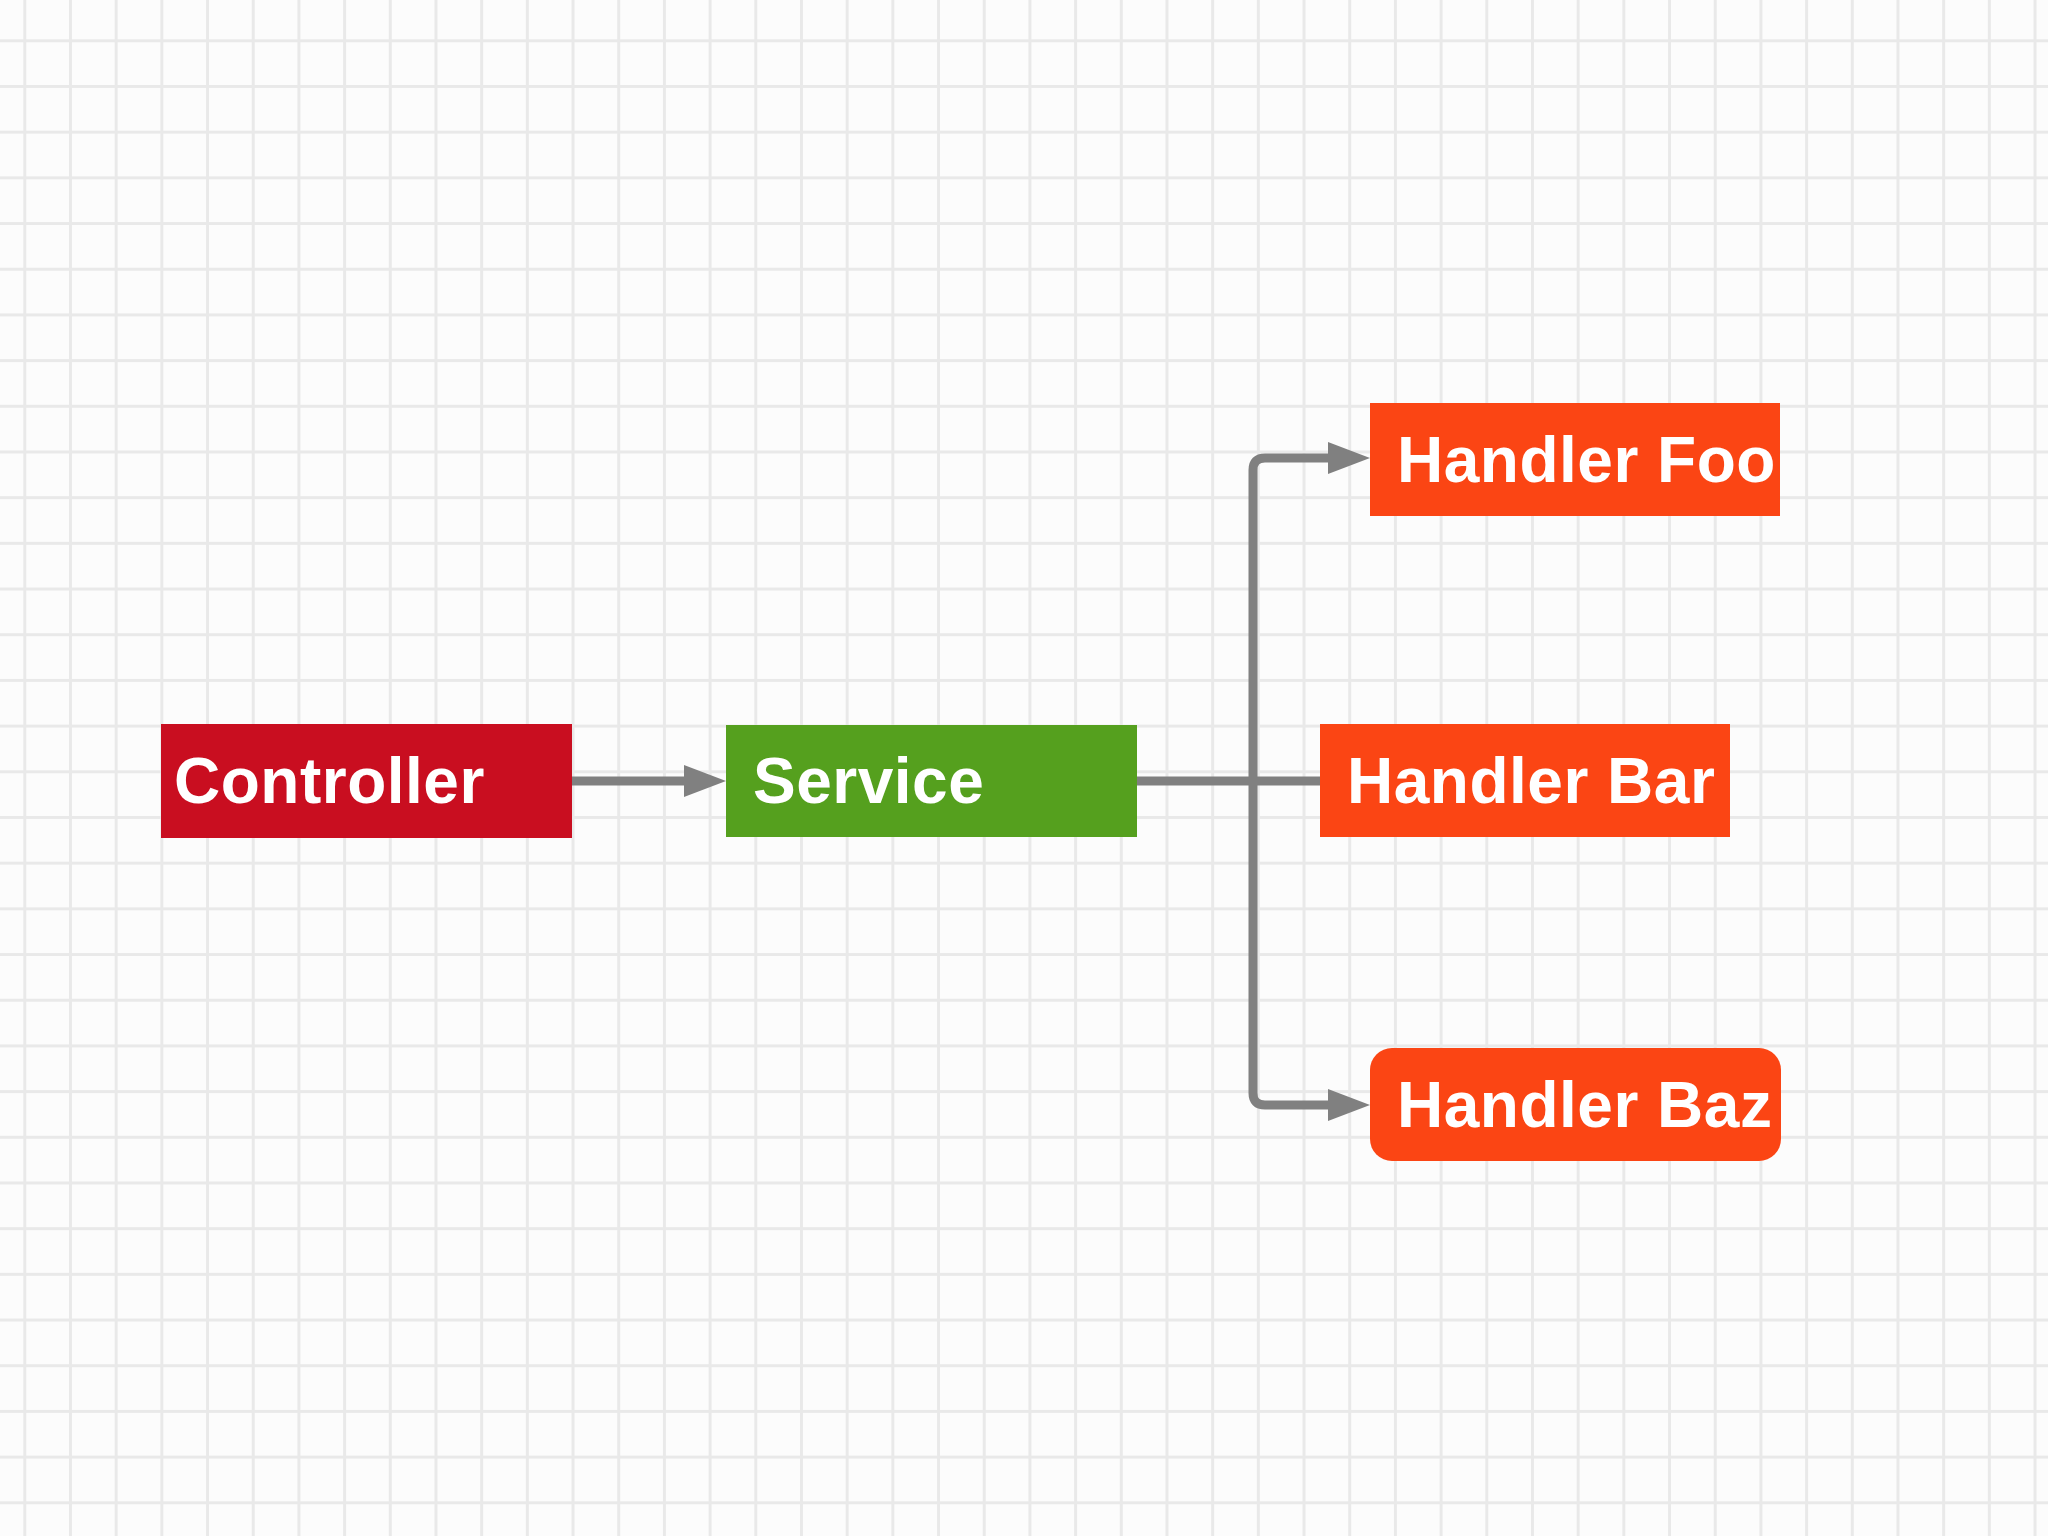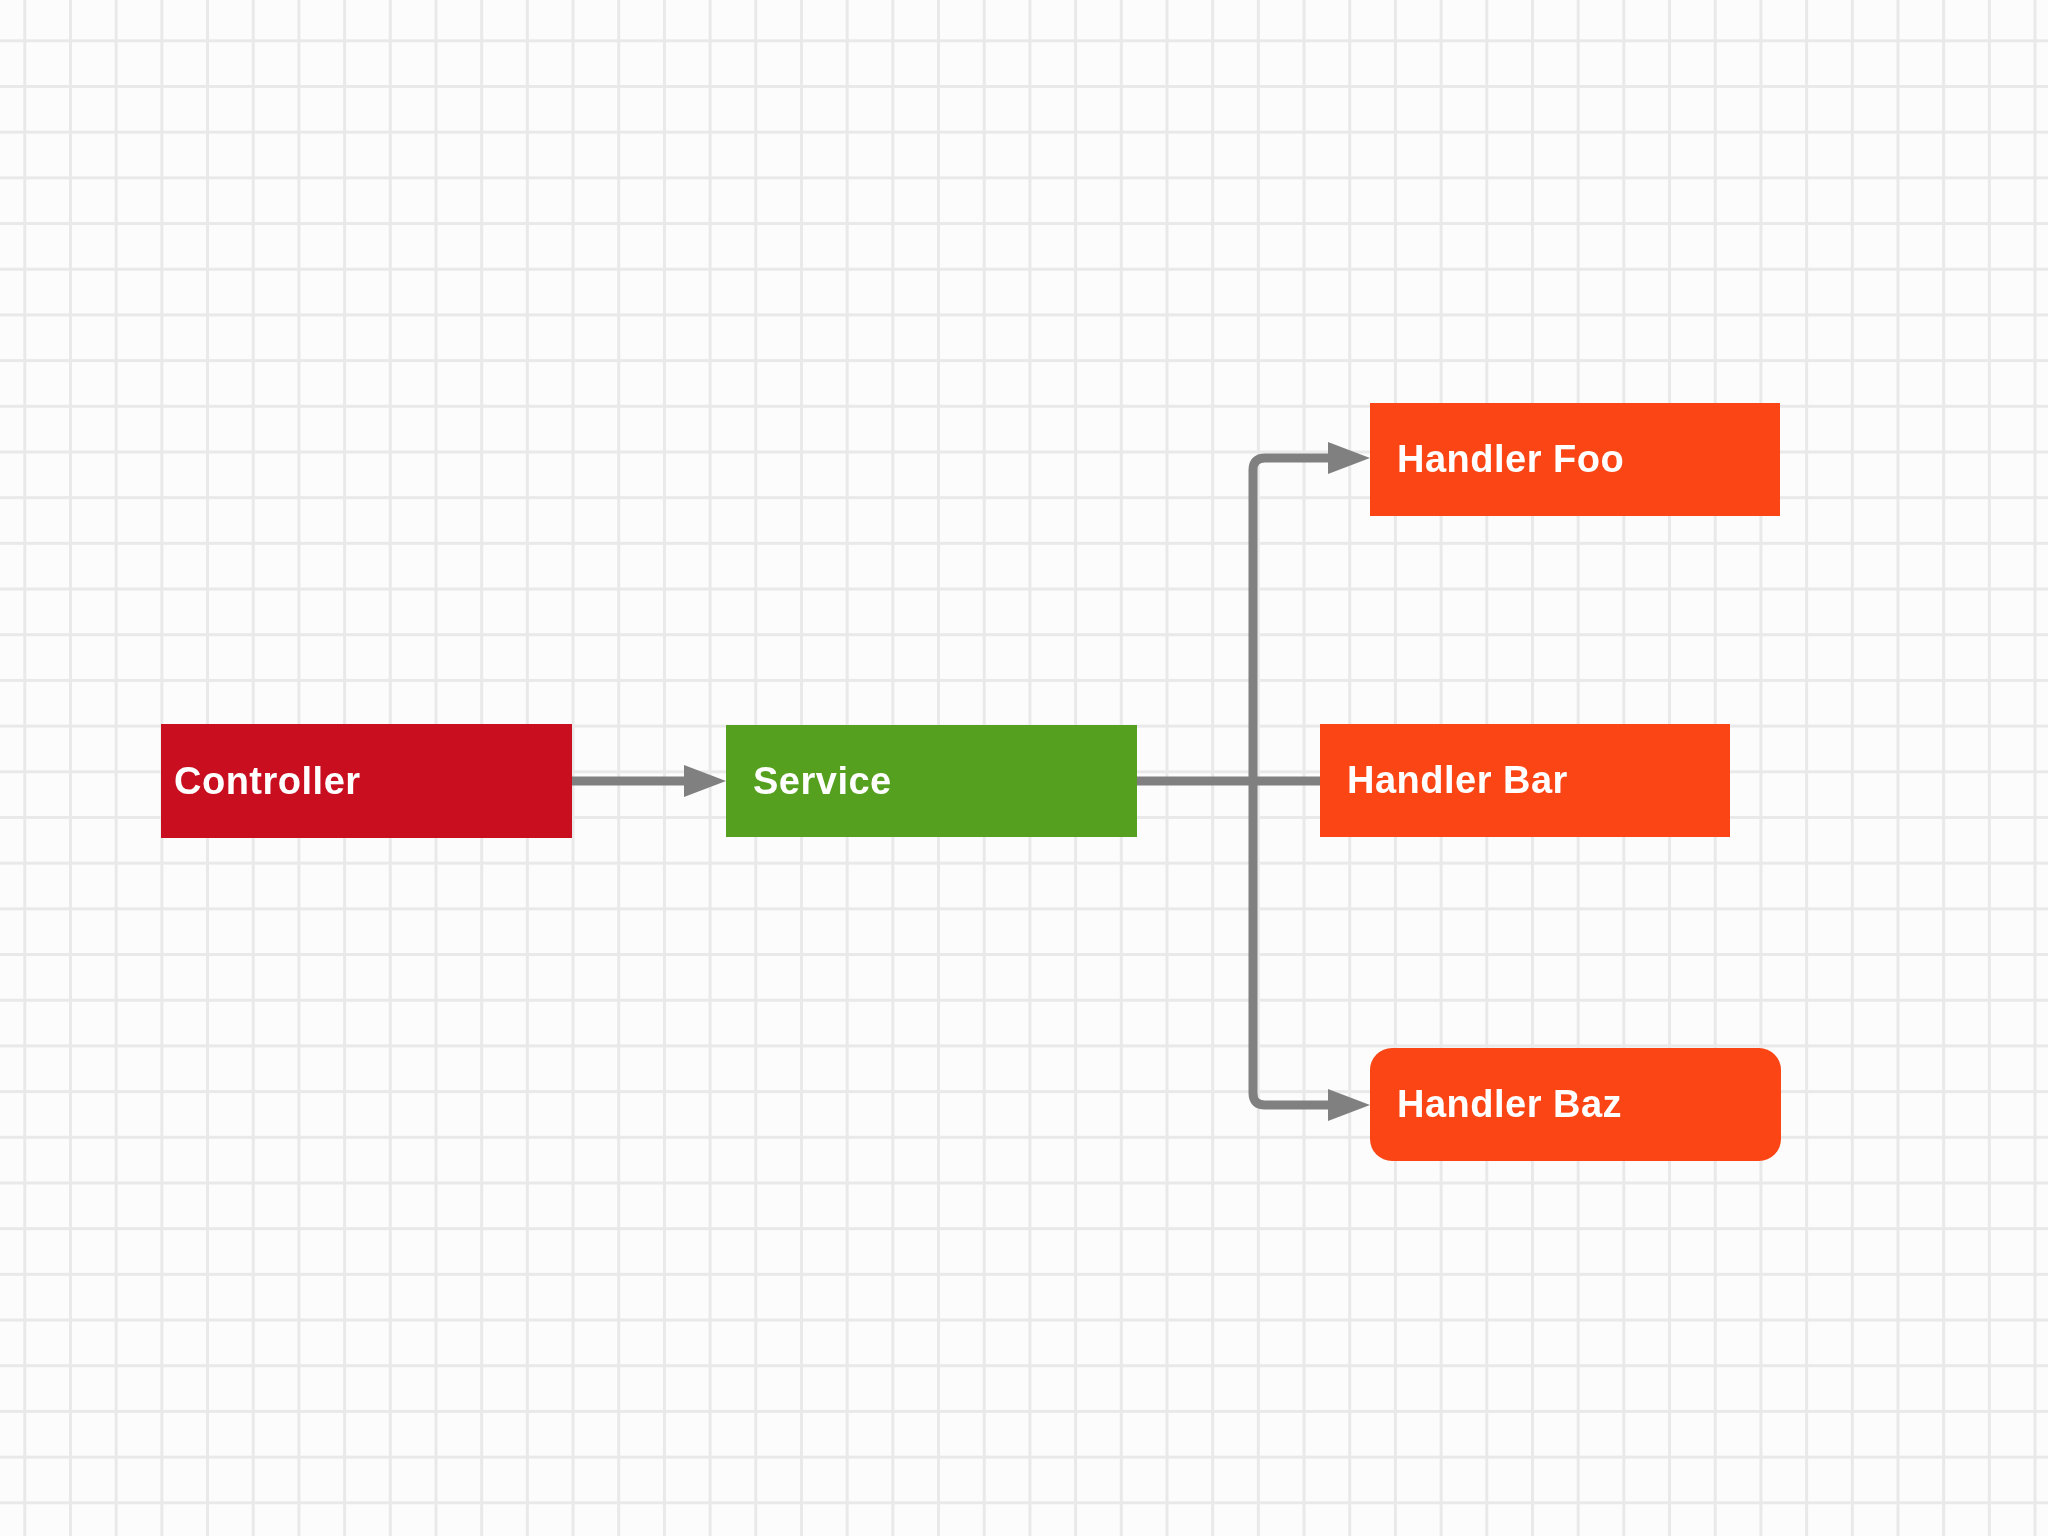--- a/index.html
+++ b/index.html
@@ -34,21 +34,21 @@
   }
   .node {
     position: absolute;
     display: flex;
     align-items: center;
     box-sizing: border-box;
     padding-left: 27px;
   }
   .node .label {
     color: #ffffff;
-    font-size: 38px;
+    font-size: 64px;
     font-weight: bold;
     letter-spacing: 0.5px;
     white-space: nowrap;
   }
   .node-controller { left: 161px; top: 724px; width: 411px; height: 114px; padding-left: 13px; }
   .node-service    { left: 726px; top: 725px; width: 411px; height: 112px; }
   .node-foo        { left: 1370px; top: 403px; width: 410px; height: 113px; }
   .node-bar        { left: 1320px; top: 724px; width: 410px; height: 113px; }
   .node-baz        { left: 1370px; top: 1048px; width: 411px; height: 113px; border-radius: 22px; }
 </style>

